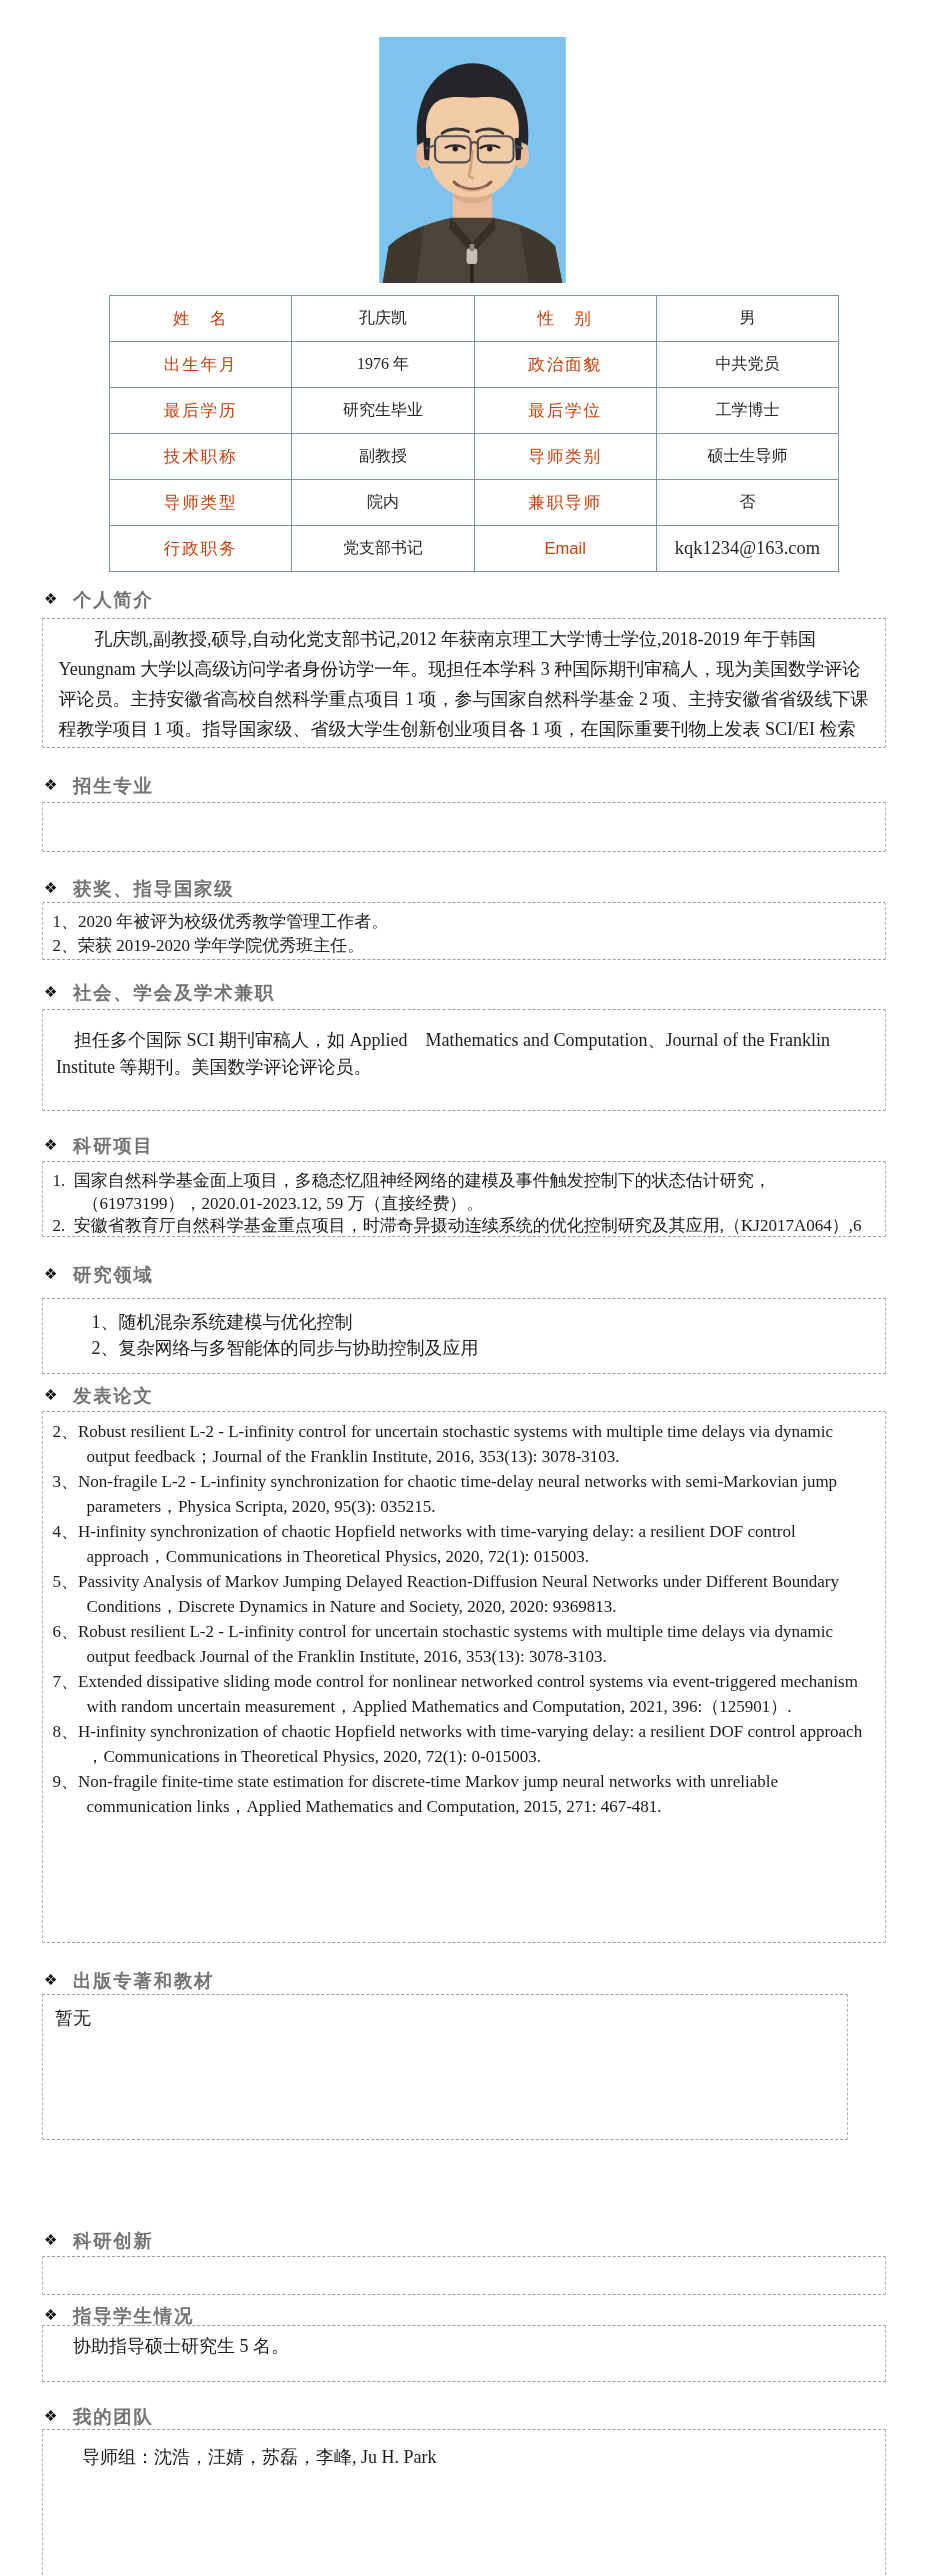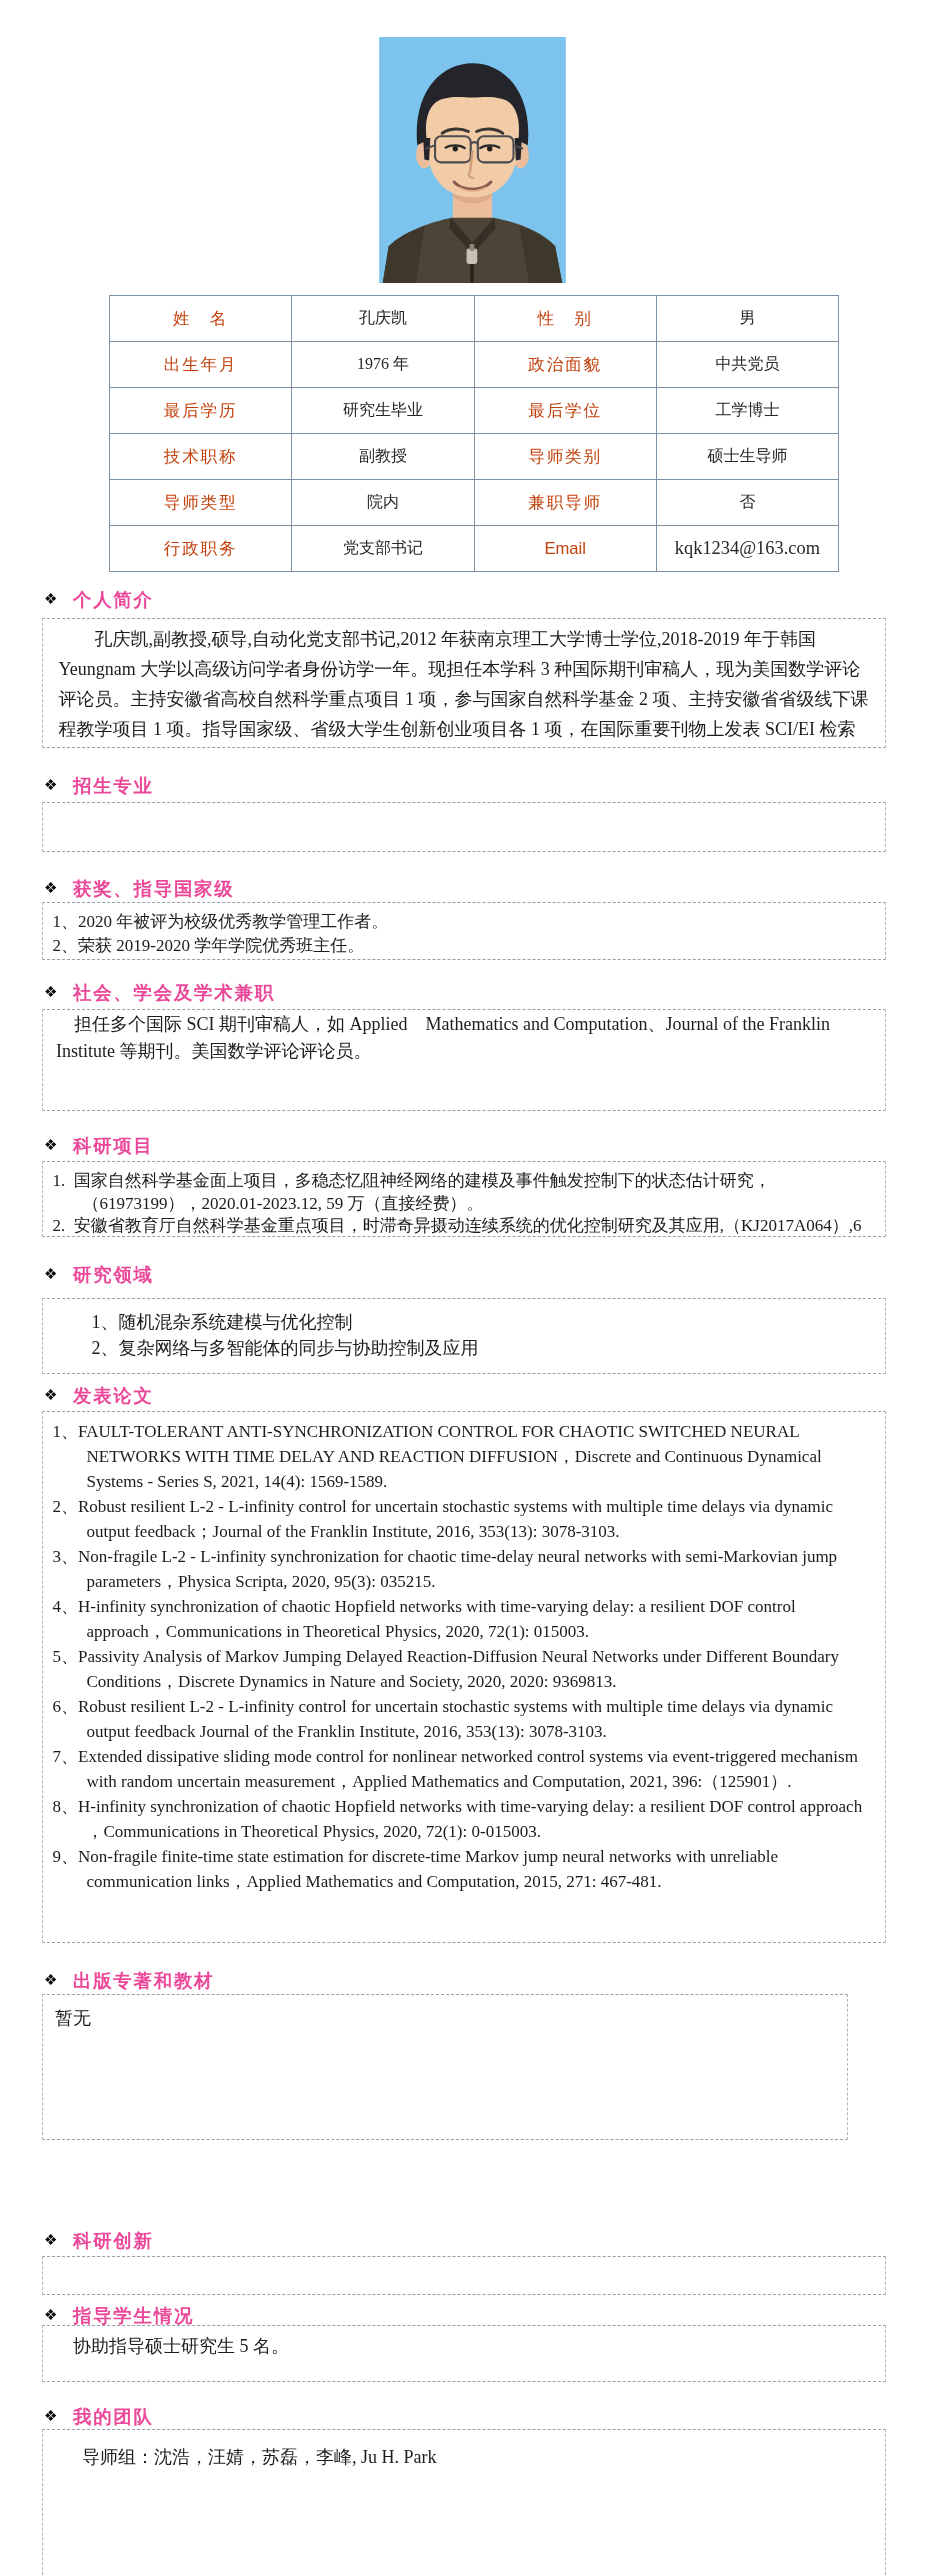--- a/index.html
+++ b/index.html
@@ -15,38 +15,38 @@
   .profile-table td{border:1.2px solid #7e92a6;height:45px;text-align:center;vertical-align:middle;
                     padding:0 3.6px;overflow:hidden;}
   .profile-table td.lab{font-size:16.6px;color:#c2410c;letter-spacing:1.8px;}
   .profile-table td.val{font-size:16px;color:#262626;}
   .profile-table td.en-sans{font-family:"Liberation Sans","DejaVu Sans",sans-serif;letter-spacing:0;}
   .profile-table td.email-val{font-size:18.4px;letter-spacing:0;}
 
   
   .sec-header{position:absolute;left:44px;height:25px;display:flex;align-items:center;gap:15.5px;}
   .marker{font-family:"DejaVu Sans",sans-serif;font-size:15px;color:#0b0b0b;line-height:1;}
-  .sec-title{font-size:18.4px;font-weight:bold;color:#ec4899;letter-spacing:1.8px;}
+  .sec-title{font-size:18.4px;font-weight:bold;color:#737373;letter-spacing:1.8px;}
 
   .sec-box{position:absolute;left:42px;width:844px;box-sizing:border-box;background:#fff;
            border-top:1.8px dashed #969fa6;border-bottom:1.8px dashed #969fa6;
            border-left:1.2px dashed #aab6c0;border-right:1.2px dashed #aab6c0;overflow:hidden;}
 
   .para{margin:0;font-size:18px;line-height:30px;color:#1c1c1c;white-space:pre-wrap;}
   .indent2{text-indent:2em;}
   .indent1{text-indent:1em;}
 
   .box-profile{padding:4.8px 15.5px 0 15.5px;}
   .box-enroll{padding:9.5px 9.5px 0 9.5px;}
   .box-enroll .para{line-height:26px;margin-top:42px;}
 
   .box-awards{padding:7.1px 9.5px 0 9.5px;}
   .award-item{font-size:17px;line-height:24px;}
 
-  .box-member{padding:1px 13px 0 13px;}
+  .box-member{padding:17px 13px 0 13px;}
   .box-member .para{line-height:27px;}
 
   .box-proj{padding:8.3px 9.5px 0 9.5px;}
   .proj-item{font-size:17px;line-height:22.6px;padding-left:30px;text-indent:-30px;white-space:pre-wrap;}
 
   .box-rf{padding:9.5px 9.5px 0 9.5px;}
   .rf-item{font-size:18px;line-height:26px;margin-left:39px;}
 
   .box-pub{padding:7.1px 10.7px 0 9.5px;}
   .pub-item{font-size:17px;line-height:25px;padding-left:34px;text-indent:-34px;white-space:pre-wrap;}
@@ -198,21 +198,20 @@
   <div class="sec-box box-rf" style="top:1298px;height:76px">
     <div class="rf-item">1、随机混杂系统建模与优化控制</div>
     <div class="rf-item">2、复杂网络与多智能体的同步与协助控制及应用</div>
   </div>
 
   <div class="sec-header" style="top:1383px">
     <span class="marker">❖</span>
     <span class="sec-title">发表论文</span>
   </div>
   <div class="sec-box box-pub" style="top:1411px;height:532px">
-    <div class="pub-item">1、FAULT-TOLERANT ANTI-SYNCHRONIZATION CONTROL FOR CHAOTIC SWITCHED NEURAL NETWORKS WITH TIME DELAY AND REACTION DIFFUSION，Discrete and Continuous Dynamical Systems - Series S, 2021, 14(4): 1569-1589.</div>
     <div class="pub-item">2、Robust resilient L-2 - L-infinity control for uncertain stochastic systems with multiple time delays via dynamic output feedback；Journal of the Franklin Institute, 2016, 353(13): 3078-3103.</div>
     <div class="pub-item">3、Non-fragile L-2 - L-infinity synchronization for chaotic time-delay neural networks with semi-Markovian jump parameters，Physica Scripta, 2020, 95(3): 035215.</div>
     <div class="pub-item">4、H-infinity synchronization of chaotic Hopfield networks with time-varying delay: a resilient DOF control approach，Communications in Theoretical Physics, 2020, 72(1): 015003.</div>
     <div class="pub-item">5、Passivity Analysis of Markov Jumping Delayed Reaction-Diffusion Neural Networks under Different Boundary Conditions，Discrete Dynamics in Nature and Society, 2020, 2020: 9369813.</div>
     <div class="pub-item">6、Robust resilient L-2 - L-infinity control for uncertain stochastic systems with multiple time delays via dynamic output feedback Journal of the Franklin Institute, 2016, 353(13): 3078-3103.</div>
     <div class="pub-item">7、Extended dissipative sliding mode control for nonlinear networked control systems via event-triggered mechanism with random uncertain measurement，Applied Mathematics and Computation, 2021, 396:（125901）.</div>
     <div class="pub-item">8、H-infinity synchronization of chaotic Hopfield networks with time-varying delay: a resilient DOF control approach ，Communications in Theoretical Physics, 2020, 72(1): 0-015003.</div>
     <div class="pub-item">9、Non-fragile finite-time state estimation for discrete-time Markov jump neural networks with unreliable communication links，Applied Mathematics and Computation, 2015, 271: 467-481.</div>
   </div>
 

